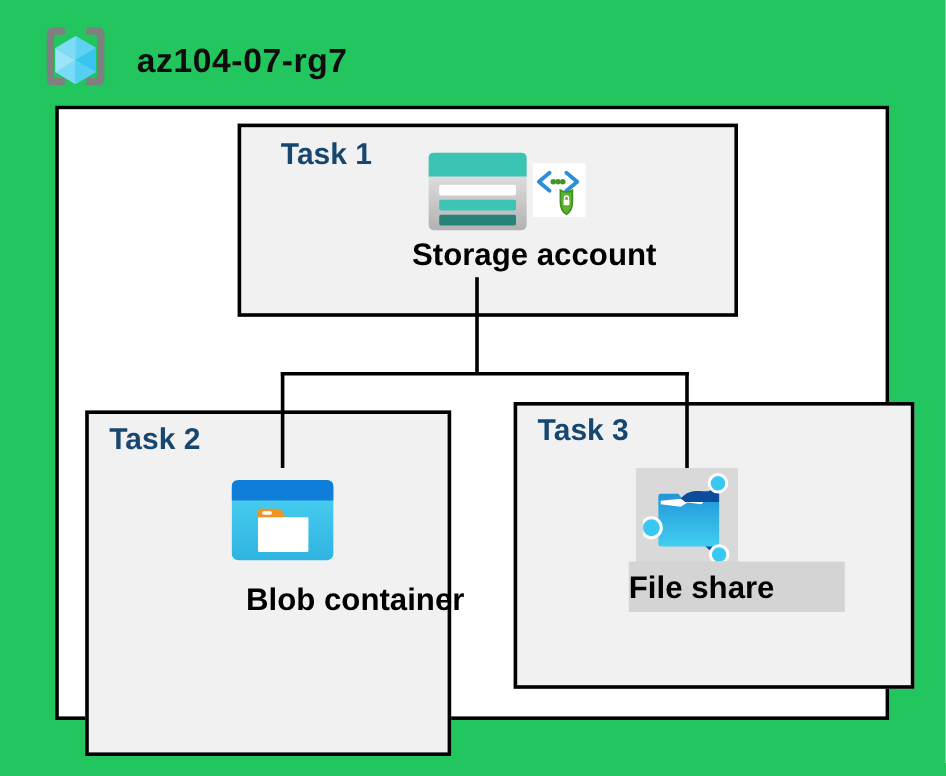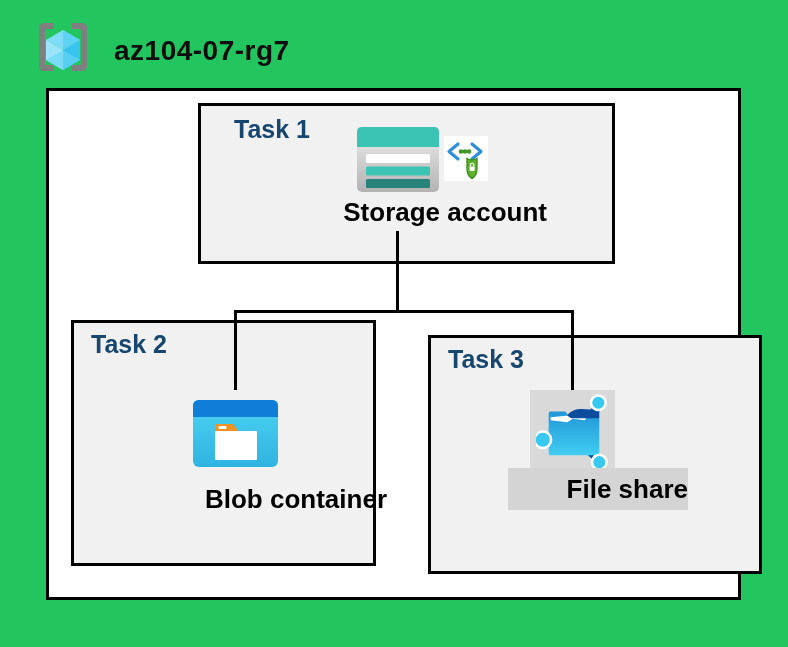--- a/index.html
+++ b/index.html
@@ -13,41 +13,41 @@
   .rg-icon { width:58px; height:58px; }
   .rg-title { margin-left:22px; font-size:28px; font-weight:bold; color:#0d0d0d; letter-spacing:0.5px; padding-top:8px; }
 
   
   .outer-box {
     position:absolute; left:46px; top:88px; width:695px; height:512px;
     border:3px solid #000; background:#fff; box-sizing:border-box;
   }
   .task-box { position:absolute; background:#f1f1f1; border:3px solid #000; box-sizing:border-box; }
   .task1 { left:198px; top:103px; width:417px; height:161px; }
-  .task2 { left:71px;  top:320px; width:305px; height:246px; }
+  .task2 { left:71px;  top:342px; width:305px; height:288px; }
   .task3 { left:428px; top:335px; width:334px; height:239px; }
 
   .task-label { position:absolute; font-size:25px; font-weight:bold; color:#17476e;text-align:center; }
   .task1 .task-label { left:33px; top:9px; }
   .task2 .task-label { left:17px; top:7px; }
   .task3 .task-label { left:17px; top:7px; }
 
   .node-label { position:absolute; font-size:26px; font-weight:bold; color:#000; text-align:right; }
   .storage-label { left:247px; top:197px; width:300px; }
   .blob-label    { left:87px;  top:484px; width:300px; }
 
   
   .storage-icon  { position:absolute; left:357px; top:127px; width:82px; height:65px; }
   .sas-icon      { position:absolute; left:444px; top:136px; width:44px; height:45px; background:#fff; }
   .blob-icon     { position:absolute; left:193px; top:400px; width:85px; height:67px; }
 
   .fs-icon-bg    { position:absolute; left:530px; top:390px; width:85px; height:80px; background:#d9d9d9; }
   .fs-icon       { position:absolute; left:536px; top:394px; width:74px; height:74px; }
-  .fs-label-bg   { position:absolute; left:508px; top:468px; width:180px; height:42px; background:#d4d4d4;
-                   display:flex; align-items:center; justify-content:flex-end; }
+  .fs-label-bg   { position:absolute; left:524px; top:468px; width:180px; height:42px; background:#d4d4d4;
+                   display:flex; align-items:center; justify-content:flex-start; }
   .fs-label      { font-size:26px; font-weight:bold; color:#000; }
 
   
   .connectors { position:absolute; left:0; top:0; width:788px; height:647px; pointer-events:none; }
 </style>
 </head>
 <body>
 
 <div class="canvas">
 

